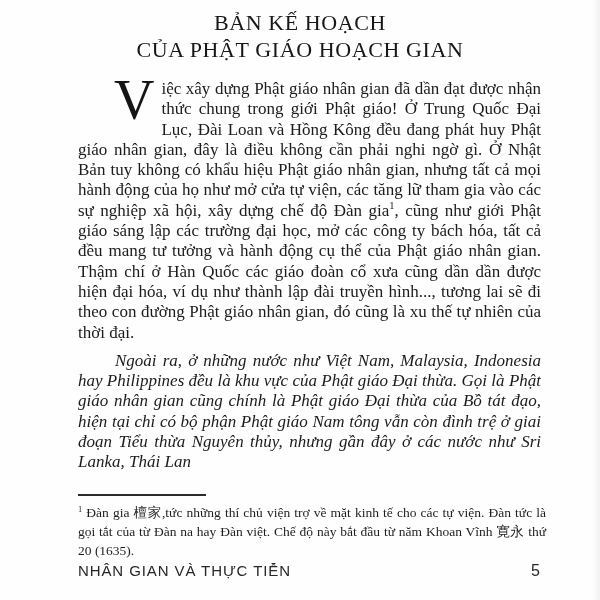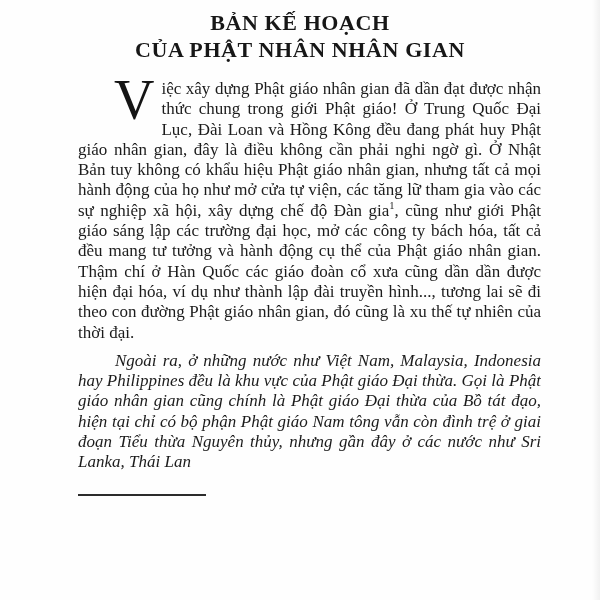--- a/index.html
+++ b/index.html
@@ -26,21 +26,21 @@
   }
   .title-block {
     position: absolute;
     top: 9px;
     left: 0;
     right: 0;
     text-align: center;
     color: #171717;
   }
   .title-line {
-    font-weight: bold;
+    font-weight: normal;
     font-size: 22px;
     line-height: 27px;
     letter-spacing: 0.6px;
   }
   .body-block {
     position: absolute;
     top: 79px;
     left: 78px;
     width: 463px;
     height: 412px;
@@ -108,27 +108,34 @@
     font-size: 16px;
   }
 </style>
 </head>
 <body>
 
 <div class="page">
 
   <div class="title-block">
     <div class="title-line">BẢN KẾ HOẠCH</div>
-    <div class="title-line">CỦA PHẬT NHÂN NHÂN GIAN</div>
+    <div class="title-line">CỦA PHẬT GIÁO HOẠCH GIAN</div>
   </div>
 
   <div class="body-block">
     <p>
       <span class="dropcap">V</span><span>iệc xây dựng Phật giáo nhân gian đã dần đạt được nhận thức chung trong giới Phật giáo! Ở Trung Quốc Đại Lục, Đài Loan và Hồng Kông đều đang phát huy Phật giáo nhân gian, đây là điều không cần phải nghi ngờ gì. Ở Nhật Bản tuy không có khẩu hiệu Phật giáo nhân gian, nhưng tất cả mọi hành động của họ như mở cửa tự viện, các tăng lữ tham gia vào các sự nghiệp xã hội, xây dựng chế độ Đàn gia</span><sup class="fn-ref">1</sup><span>, cũng như giới Phật giáo sáng lập các trường đại học, mở các công ty bách hóa, tất cả đều mang tư tưởng và hành động cụ thể của Phật giáo nhân gian. Thậm chí ở Hàn Quốc các giáo đoàn cổ xưa cũng dần dần được hiện đại hóa, ví dụ như thành lập đài truyền hình..., tương lai sẽ đi theo con đường Phật giáo nhân gian, đó cũng là xu thế tự nhiên của thời đại.</span>
     </p>
     <p class="para-2">Ngoài ra, ở những nước như Việt Nam, Malaysia, Indonesia hay Philippines đều là khu vực của Phật giáo Đại thừa. Gọi là Phật giáo nhân gian cũng chính là Phật giáo Đại thừa của Bồ tát đạo, hiện tại chỉ có bộ phận Phật giáo Nam tông vẫn còn đình trệ ở giai đoạn Tiểu thừa Nguyên thủy, nhưng gần đây ở các nước như Sri Lanka, Thái Lan</p>
   </div>
 
   <div class="footnote-rule"></div>
 
+  <div class="footnote-block">
+    <sup class="fn-ref">1</sup><span> Đàn gia 檀家,tức những thí chủ viện trợ về mặt kinh tế cho các tự viện. Đàn tức là gọi tắt của từ Đàn na hay Đàn việt. Chế độ này bắt đầu từ năm Khoan Vĩnh 寛永 thứ 20 (1635).</span>
+  </div>
 
+  <div class="page-footer">
+    <span class="running-title">NHÂN GIAN VÀ THỰC TIỄN</span>
+    <span class="page-number">5</span>
+  </div>
 
 </div>
 
 </body></html>

